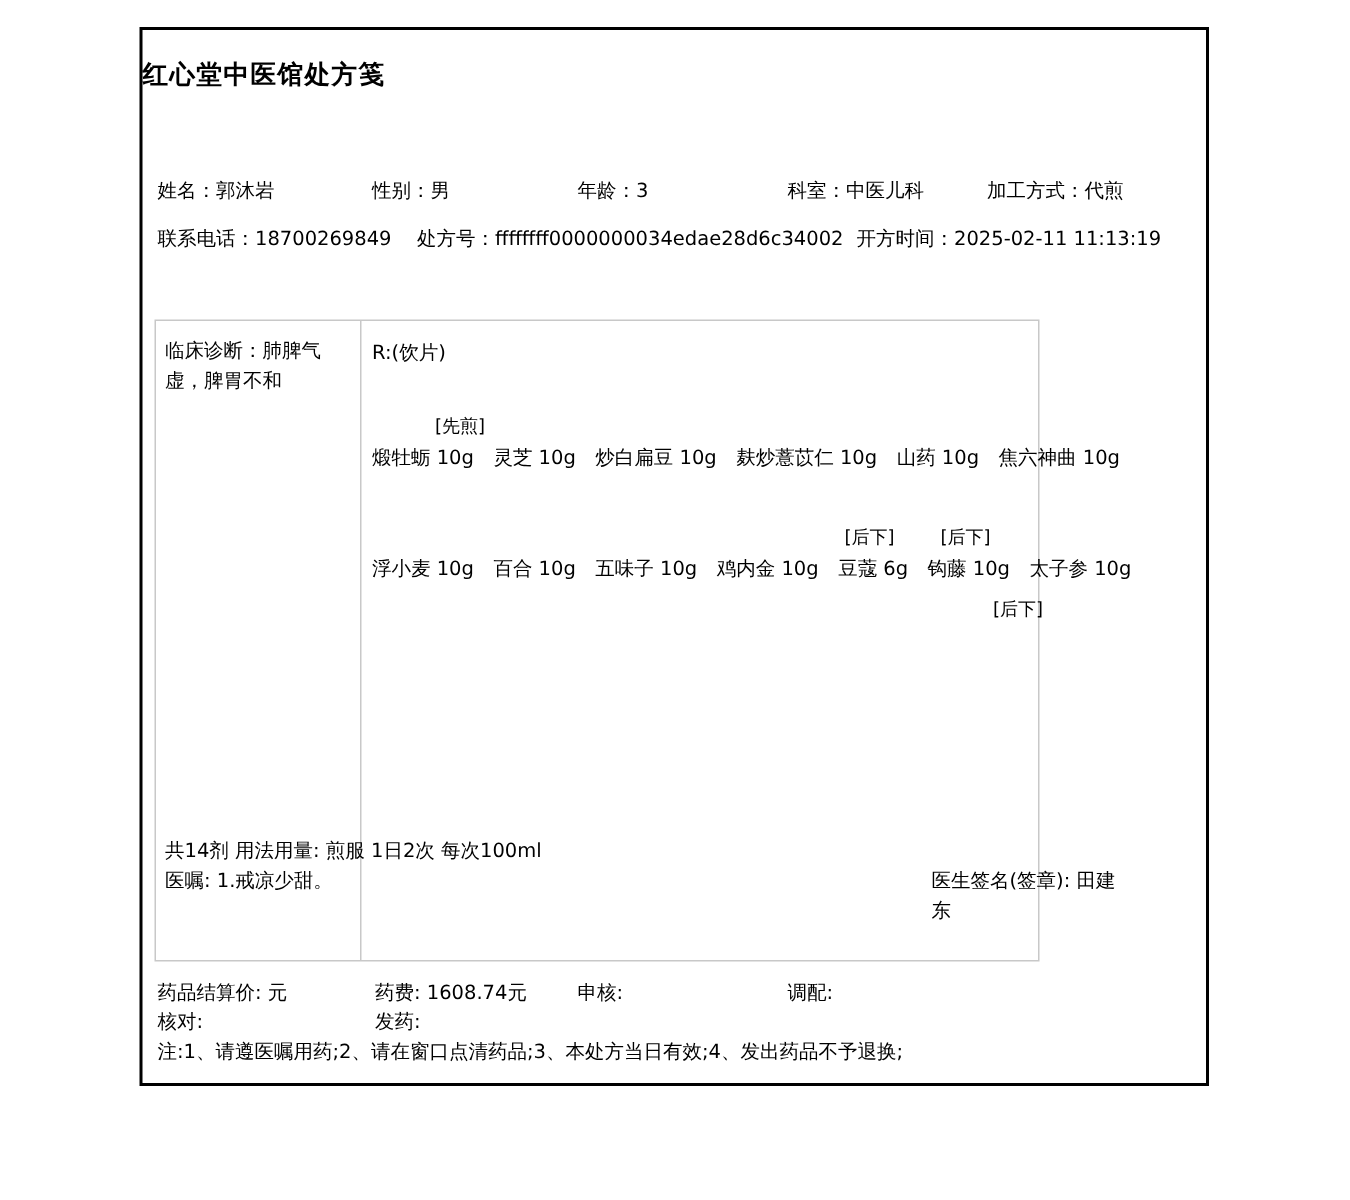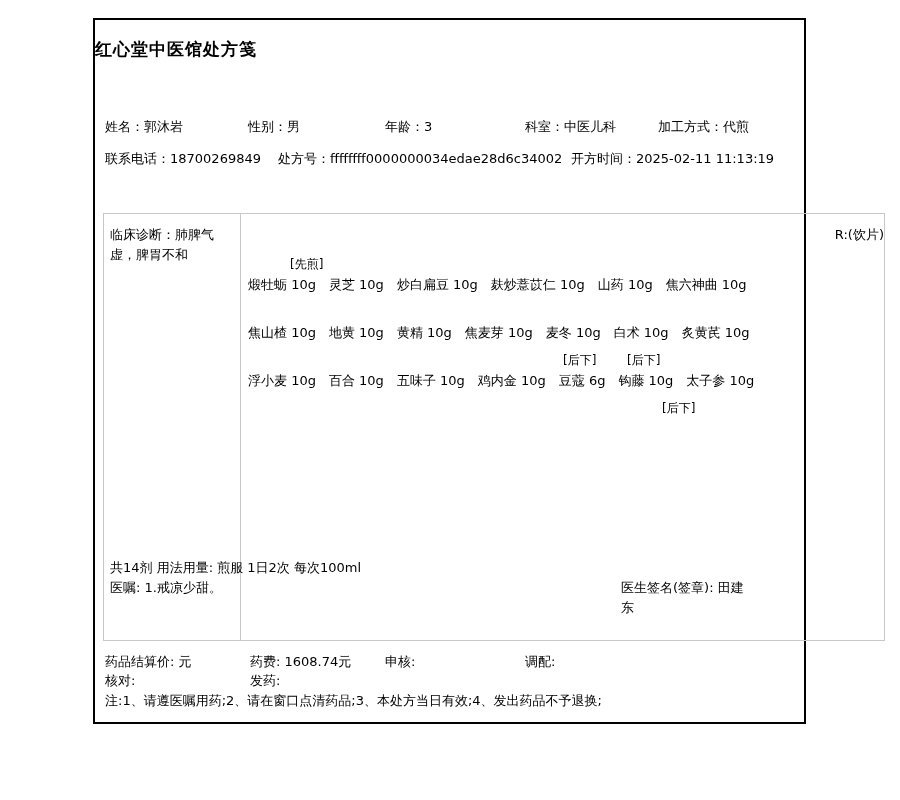--- a/index.html
+++ b/index.html
@@ -21,33 +21,33 @@
   .f-name{left:10px;top:98px;}
   .f-gender{left:153px;top:98px;}
   .f-age{left:290px;top:98px;}
   .f-dept{left:430px;top:98px;}
   .f-proc{left:563px;top:98px;}
   .f-phone{left:10px;top:130px;}
   .f-rxno{left:183px;top:130px;}
   .f-time{left:476px;top:130px;}
   
   .rx-box{
-    position:absolute;left:8px;top:193px;width:782px;height:428px;
+    position:absolute;left:8px;top:193px;width:590px;height:428px;
     border:1px solid #c8c8c8;box-sizing:border-box;
   }
   .diag-col{
     position:absolute;left:0;top:0;bottom:0;width:137px;
     border-right:1px solid #c8c8c8;box-sizing:border-box;
     padding:11px 14px 0 6px;line-height:1.55;
   }
   .rx-col{
     position:absolute;left:138px;top:0;right:0;bottom:0;
     padding:12px 0 0 6px;
   }
-  .r-header{height:20px;margin-bottom:4px;text-align:right;}
+  .r-header{height:20px;margin-bottom:24px;}
   .ann-row{position:relative;height:26px;font-size:12px;text-decoration:underline;}
   .ann-row .annotation{position:absolute;bottom:3px;white-space:nowrap;}
   .herb-row{height:22px;white-space:nowrap;}
   .herb-row .herb{margin-right:13px;}
   .usage-block{position:absolute;left:6px;top:344px;line-height:20px;white-space:nowrap;}
   .doctor-block{position:absolute;left:517px;top:364px;width:130px;line-height:20px;}
   
   .ft-settle{left:10px;top:633px;}
   .ft-fee{left:155px;top:633px;}
   .ft-review{left:290px;top:633px;}
@@ -79,21 +79,20 @@
 
     <div class="rx-col">
       <div class="r-header">R:(饮片)</div>
 
       <div class="ann-row">
           <span class="annotation" style="left: 42px;">[先煎]</span>
         </div>
       <div class="herb-row"><span class="herb">煅牡蛎 10g</span><span class="herb">灵芝 10g</span><span class="herb">炒白扁豆 10g</span><span class="herb">麸炒薏苡仁 10g</span><span class="herb">山药 10g</span><span class="herb">焦六神曲 10g</span></div>
 
       <div class="ann-row"></div>
-      <div class="herb-row"><span class="herb">焦山楂 10g</span><span class="herb">地黄 10g</span><span class="herb">黄精 10g</span><span class="herb">焦麦芽 10g</span><span class="herb">麦冬 10g</span><span class="herb">白术 10g</span><span class="herb">炙黄芪 10g</span></div>
 
       <div class="ann-row">
           <span class="annotation" style="left: 315px;">[后下]</span>
           <span class="annotation" style="left: 379px;">[后下]</span>
         </div>
       <div class="herb-row"><span class="herb">浮小麦 10g</span><span class="herb">百合 10g</span><span class="herb">五味子 10g</span><span class="herb">鸡内金 10g</span><span class="herb">豆蔻 6g</span><span class="herb">钩藤 10g</span><span class="herb">太子参 10g</span></div>
 
       <div class="ann-row">
           <span class="annotation" style="left: 414px;">[后下]</span>
         </div>

